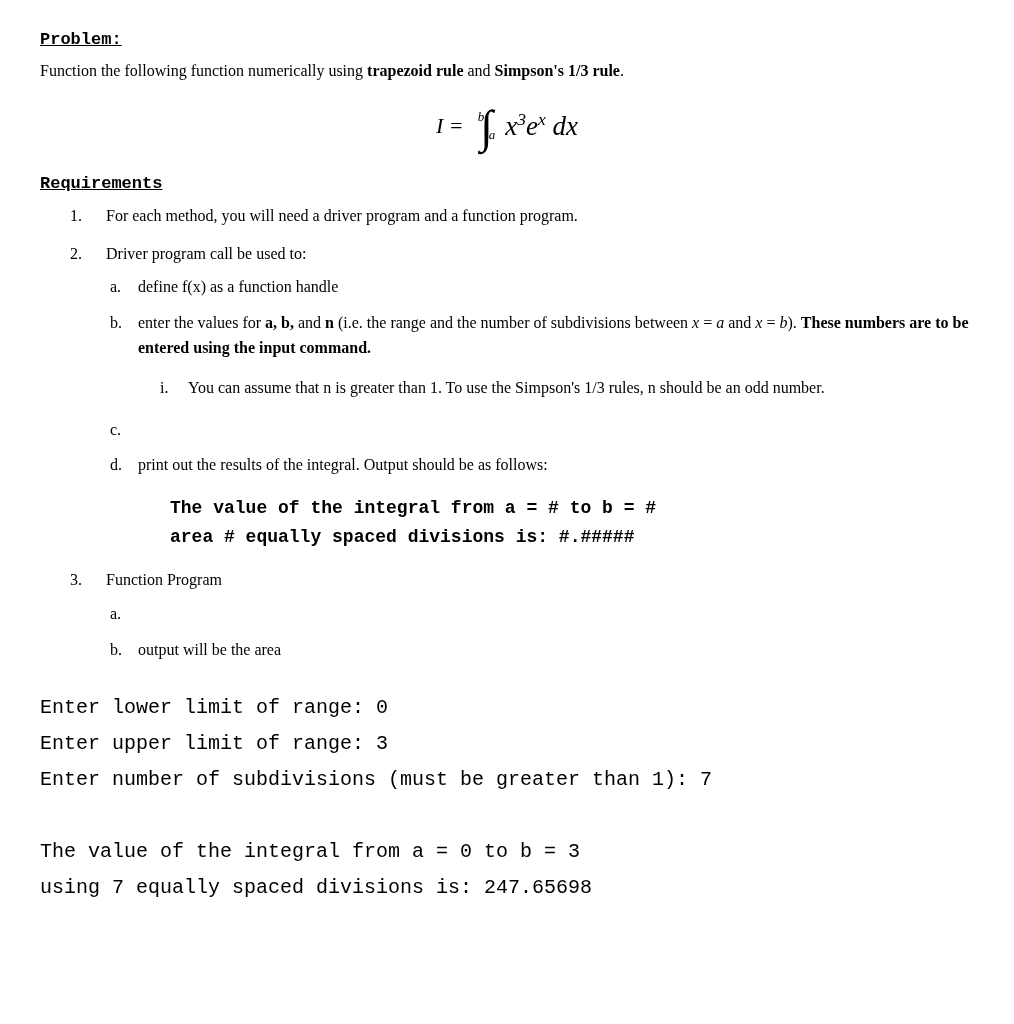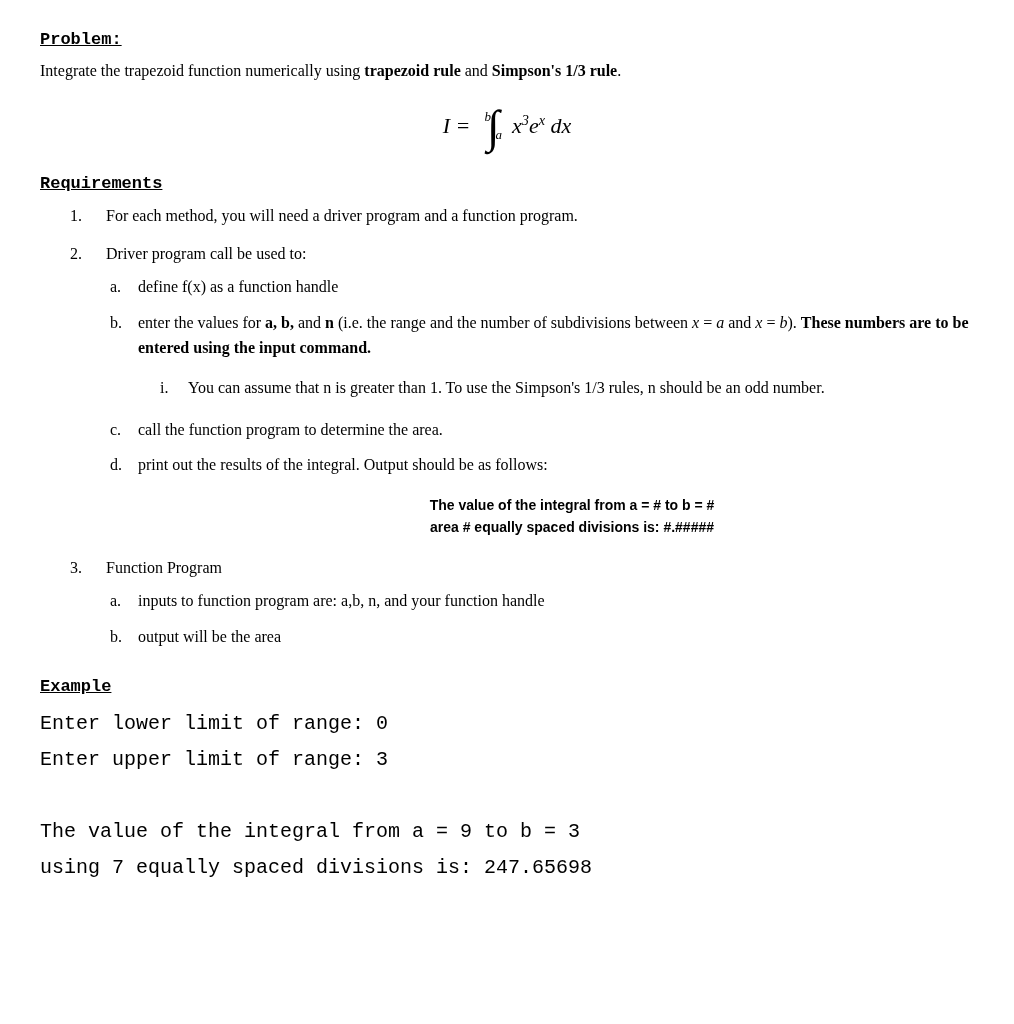--- a/index.html
+++ b/index.html
@@ -78,26 +78,25 @@
     .sub-sub-list > li {
       margin-bottom: 6px;
       line-height: 1.6;
       display: flex;
       gap: 8px;
     }
     .sub-sub-label {
       min-width: 20px;
     }
     .code-block {
-      font-family: Liberation Sans, sans-serif;
+      font-family: Liberation Mono, monospace;
       font-weight: bold;
-      font-size: 14px;
+      font-size: 18px;
       margin: 8px 0 4px 60px;
       line-height: 1.6;
-      text-align: center;
     }
     .example-section {
       margin-top: 28px;
     }
     .example-code {
       font-family: "Courier New", Courier, monospace;
       font-size: 20px;
       line-height: 1.8;
       margin-top: 10px;
     }
@@ -105,21 +104,21 @@
       font-size: 0.65em;
       vertical-align: super;
     }
   </style>
 </head>
 <body>
 
 <div>
   <div class="section-title">Problem:</div>
   <p class="intro-text">
-    <span>Integrate the trapezoid function numerically using</span>
+    <span>Function the following function numerically using</span>
     <strong>trapezoid rule</strong>
     <span> </span><span>and</span><span> </span>
     <strong>Simpson's 1/3 rule</strong><span>.</span>
   </p>
 
   <div class="formula-container">
     <span class="formula-integral">
       <span style="font-style:italic; font-size:22px;">I =</span>
       <span style="margin-left:10px;">
         <span class="integral-wrap">
@@ -127,21 +126,21 @@
             <span style="align-self:flex-end; margin-bottom:2px;">b</span>
             <span style="align-self:flex-start; margin-top:2px; visibility:hidden;">a</span>
           </span>
           <span style="font-size:46px; line-height:1; font-style:normal; vertical-align:middle;">∫</span>
           <span style="display:inline-flex; flex-direction:column; font-size:13px; vertical-align:middle; margin-left:-4px; font-style:italic;">
             <span style="align-self:flex-end; visibility:hidden;">b</span>
             <span style="align-self:flex-start;">a</span>
           </span>
         </span>
       </span>
-      <span style="margin-left:6px; font-size:22px;">x<sup>3</sup>e<sup>x</sup> dx</span>
+      <span style="margin-left:6px; font-size:27px;">x<sup>3</sup>e<sup>x</sup> dx</span>
     </span>
   </div>
 </div>
 
 <div class="requirements-section">
   <div class="section-title">Requirements</div>
 
   <ol class="main-list">
 
     <li>
@@ -175,21 +174,20 @@
           <ul class="sub-sub-list">
             <li>
               <span class="sub-sub-label">i.</span>
               <span>You can assume that n is greater than 1. To use the Simpson's 1/3 rules, n should be an odd number.</span>
             </li>
           </ul>
         </li>
 
         <li>
           <span class="sub-label">c.</span>
-          <span>call the function program to determine the area.</span>
         </li>
 
         <li style="flex-direction: column;">
           <div style="display:flex; gap:8px;">
             <span class="sub-label">d.</span>
             <span>print out the results of the integral.  Output should be as follows:</span>
           </div>
           <div class="code-block">
             <div>The value of the integral from a = # to b = #</div>
             <div>area # equally spaced divisions is: #.#####</div>
@@ -199,33 +197,32 @@
     </li>
 
     <li>
       <div class="li-content">
         <span class="li-num">3.</span>
         <span>Function Program</span>
       </div>
       <ul class="sub-list">
         <li>
           <span class="sub-label">a.</span>
-          <span>inputs to function program are: a,b, n, and your function handle</span>
         </li>
         <li>
           <span class="sub-label">b.</span>
           <span>output will be the area</span>
         </li>
       </ul>
     </li>
   </ol>
 </div>
 
 <div class="example-section">
-  <div class="section-title">Example</div>
   <div class="example-code">
     <div>Enter lower limit of range: 0</div>
     <div>Enter upper limit of range: 3</div>
+    <div>Enter number of subdivisions (must be greater than 1): 7</div>
     <div>&nbsp;</div>
-    <div>The value of the integral from a = 9 to b = 3</div>
+    <div>The value of the integral from a = 0 to b = 3</div>
     <div>using 7 equally spaced divisions is: 247.65698</div>
   </div>
 </div>
 
 </body></html>

